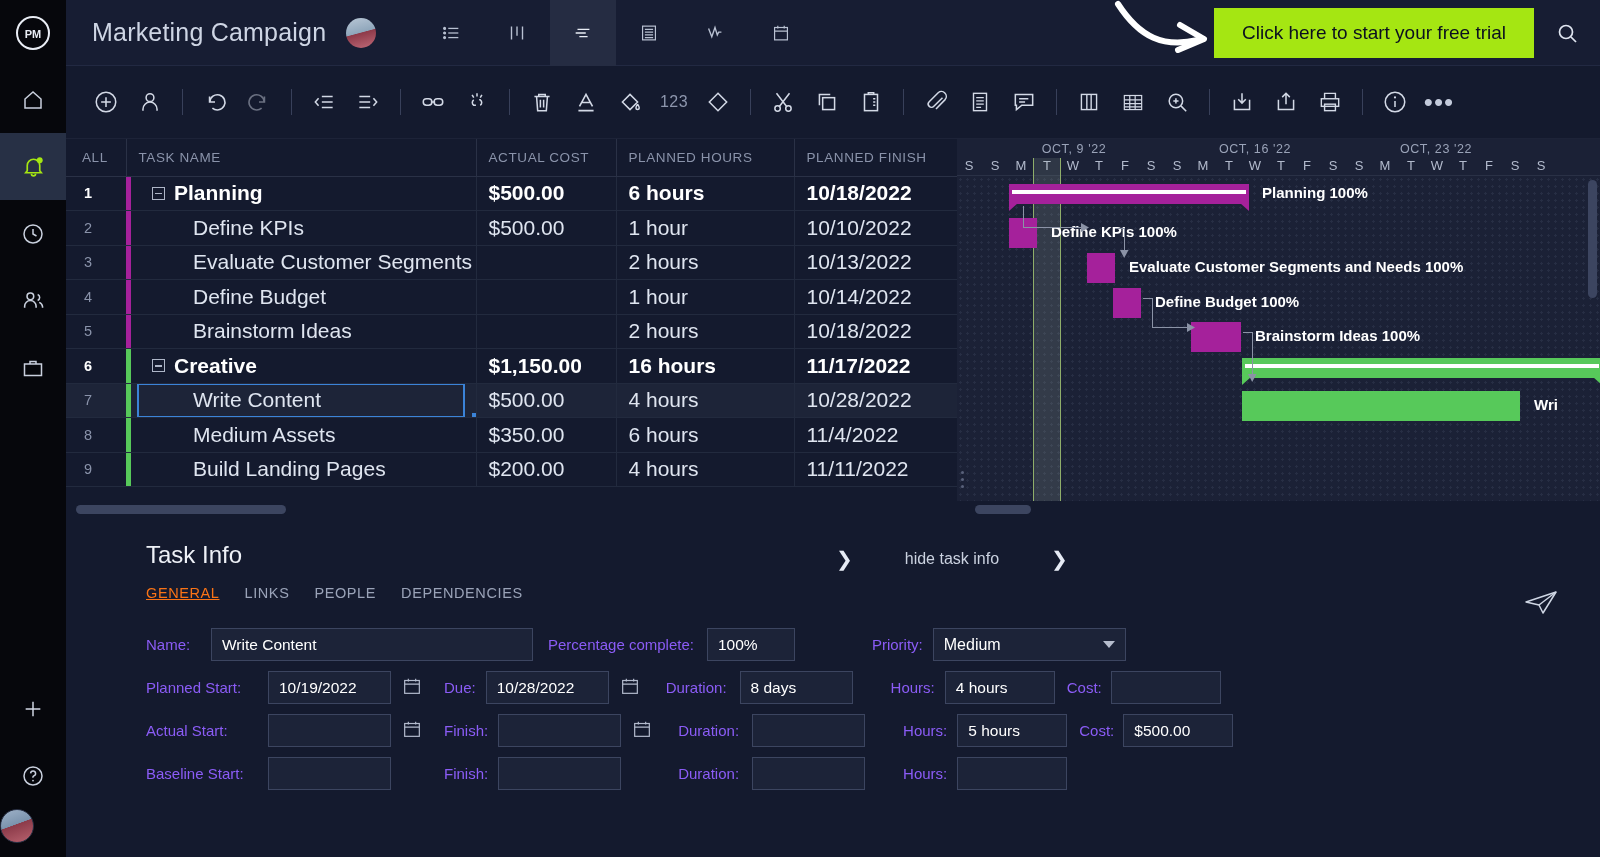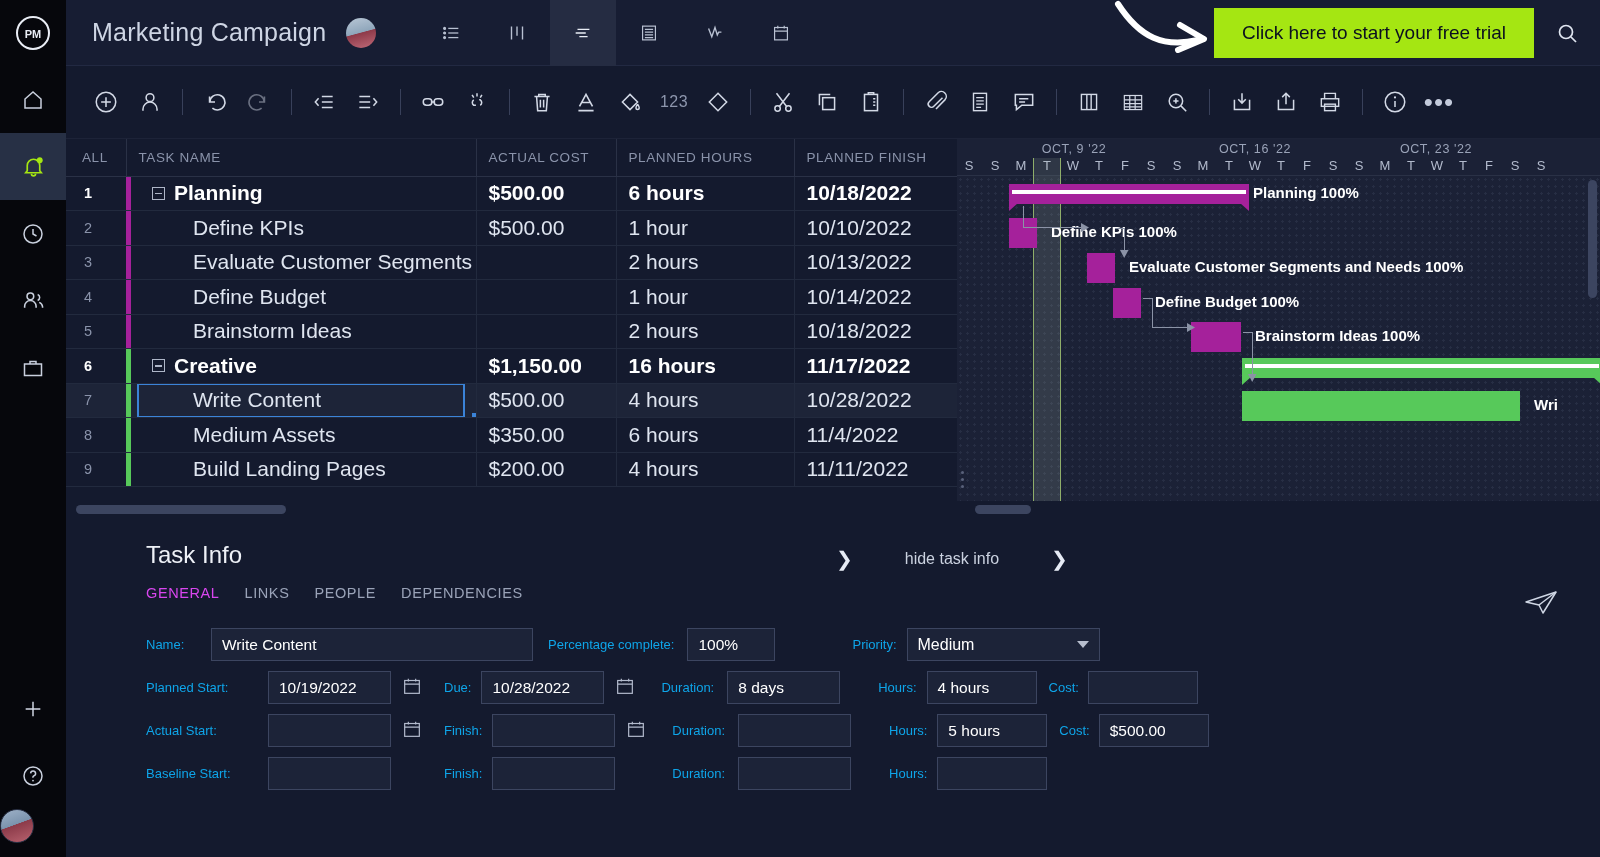--- a/index.html
+++ b/index.html
@@ -176,26 +176,26 @@
   .taskinfo { flex: 1 1 auto; background: #141a2e; position: relative; padding: 0 16px 0 0; }
   .ti-top { display:flex; align-items:flex-start; padding: 22px 0 0 0; position: relative; }
   .ti-title { font-size: 24px; color: #eef1f7; margin-left: 80px; }
   .ti-hide {
     position: absolute; left: 770px; top: 30px; display: flex; align-items: center; gap: 52px;
     color: #cbd2e0; font-size: 16px; cursor: pointer;
   }
   .chev { color:#e6ebf5; font-size: 20px; line-height: 1; }
   .ti-tabs { display: flex; gap: 25px; margin: 16px 0 0 80px; }
   .ti-tab { font-size: 14.5px; letter-spacing: .6px; color: #9aa3b8; cursor: pointer; }
-  .ti-tab.active { color: #d946ef; }
+  .ti-tab.active { color: #f97316; text-decoration: underline; }
   .plane { position:absolute; right: 42px; top: 70px; }
 
   .form { margin: 22px 0 0 80px; }
   .frow { display: flex; align-items: center; height: 43px; }
-  .flabel { font-size: 13px; color: #0ea5e9; }
+  .flabel { font-size: 15px; color: #8b5cf6; }
   .finput {
     background: #1c2338; border: 1px solid #3c4560; height: 33px; color: #ffffff;
     font-size: 15.5px; padding: 0 10px; font-family: "Liberation Sans", sans-serif;
     line-height: 31px; white-space: nowrap; overflow: hidden;
   }
   .fselect {
     background: #1c2338; border: 1px solid #3c4560; height: 33px; color: #ffffff;
     font-size: 16px; padding: 0 10px; line-height: 31px; position: relative;
     display:flex; align-items:center;
   }
@@ -672,21 +672,21 @@
         <div class="g-body">
           <div class="dotgrid"></div>
           <div class="g-today" id="g-today" style="left: 76px; width: 28px;"></div>
           <div id="g-bars">
               <div class="gb gb-summary" style="left: 52px; top: 8px; width: 240px; color: rgb(165, 33, 155);">
                 <div class="body"></div>
                 <div class="prog"></div>
                 <div class="cap-l"></div>
                 <div class="cap-r"></div>
               </div>
-              <div class="g-label" style="left: 296px; top: 8px;">Planning  100%</div>
+              <div class="g-label" style="left: 305px; top: 8px;">Planning  100%</div>
               <div class="gb gb-task" style="left: 52px; top: 42px; width: 28px; color: rgb(165, 33, 155);">
                 <div class="body"></div>
               </div>
               <div class="g-label" style="left: 94px; top: 47px;">Define KPIs  100%</div>
               <div class="gb gb-task" style="left: 130px; top: 77px; width: 28px; color: rgb(165, 33, 155);">
                 <div class="body"></div>
               </div>
               <div class="g-label" style="left: 172px; top: 82px;">Evaluate Customer Segments and Needs  100%</div>
               <div class="gb gb-task" style="left: 156px; top: 112px; width: 28px; color: rgb(165, 33, 155);">
                 <div class="body"></div>

